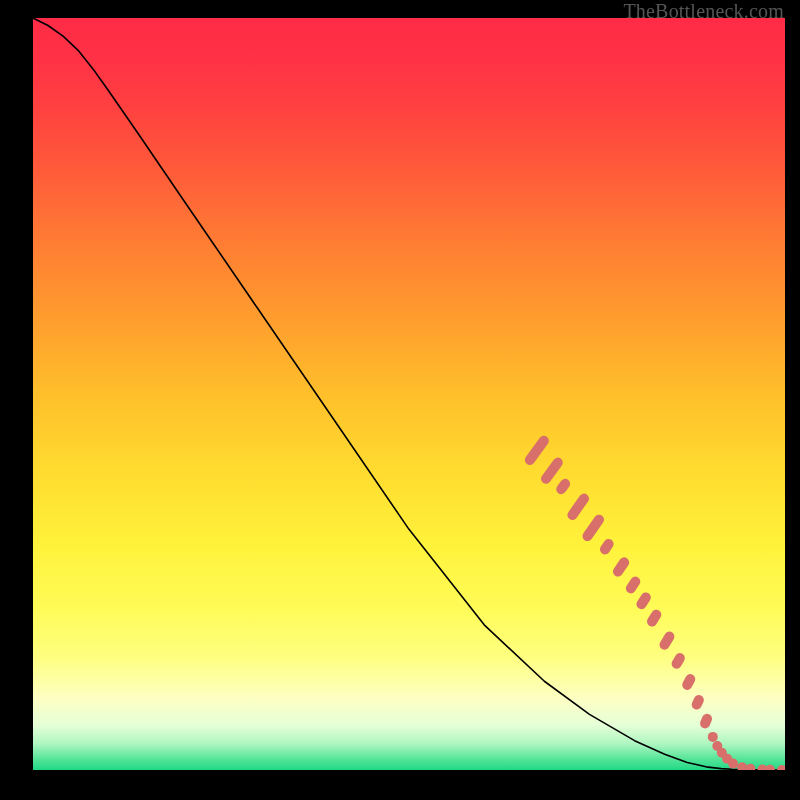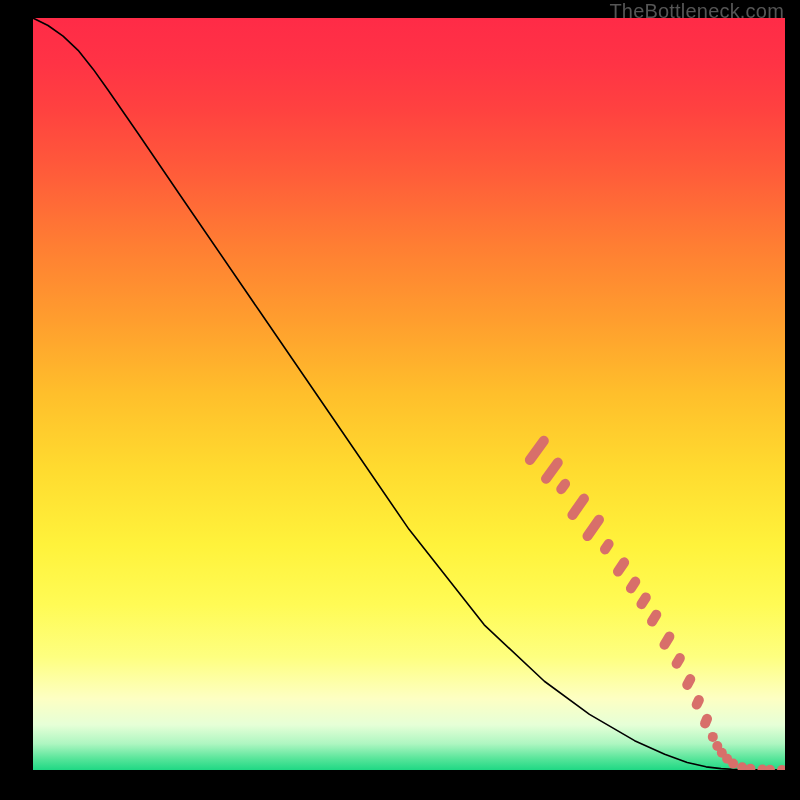--- a/index.html
+++ b/index.html
@@ -19,21 +19,21 @@
     position: absolute;
     left: 33px;
     top: 18px;
     width: 752px;
     height: 752px;
   }
   .watermark {
     position: absolute;
     top: 0px;
     right: 16px;
-    font-family: Liberation Sans, sans-serif;
+    font-family: Liberation Serif, serif;
     font-size: 20px;
     font-weight: 500;
     color: #555;
     letter-spacing: 0.2px;
     user-select: none;
   }
   svg { display: block; }
 </style>
 </head>
 <body>

